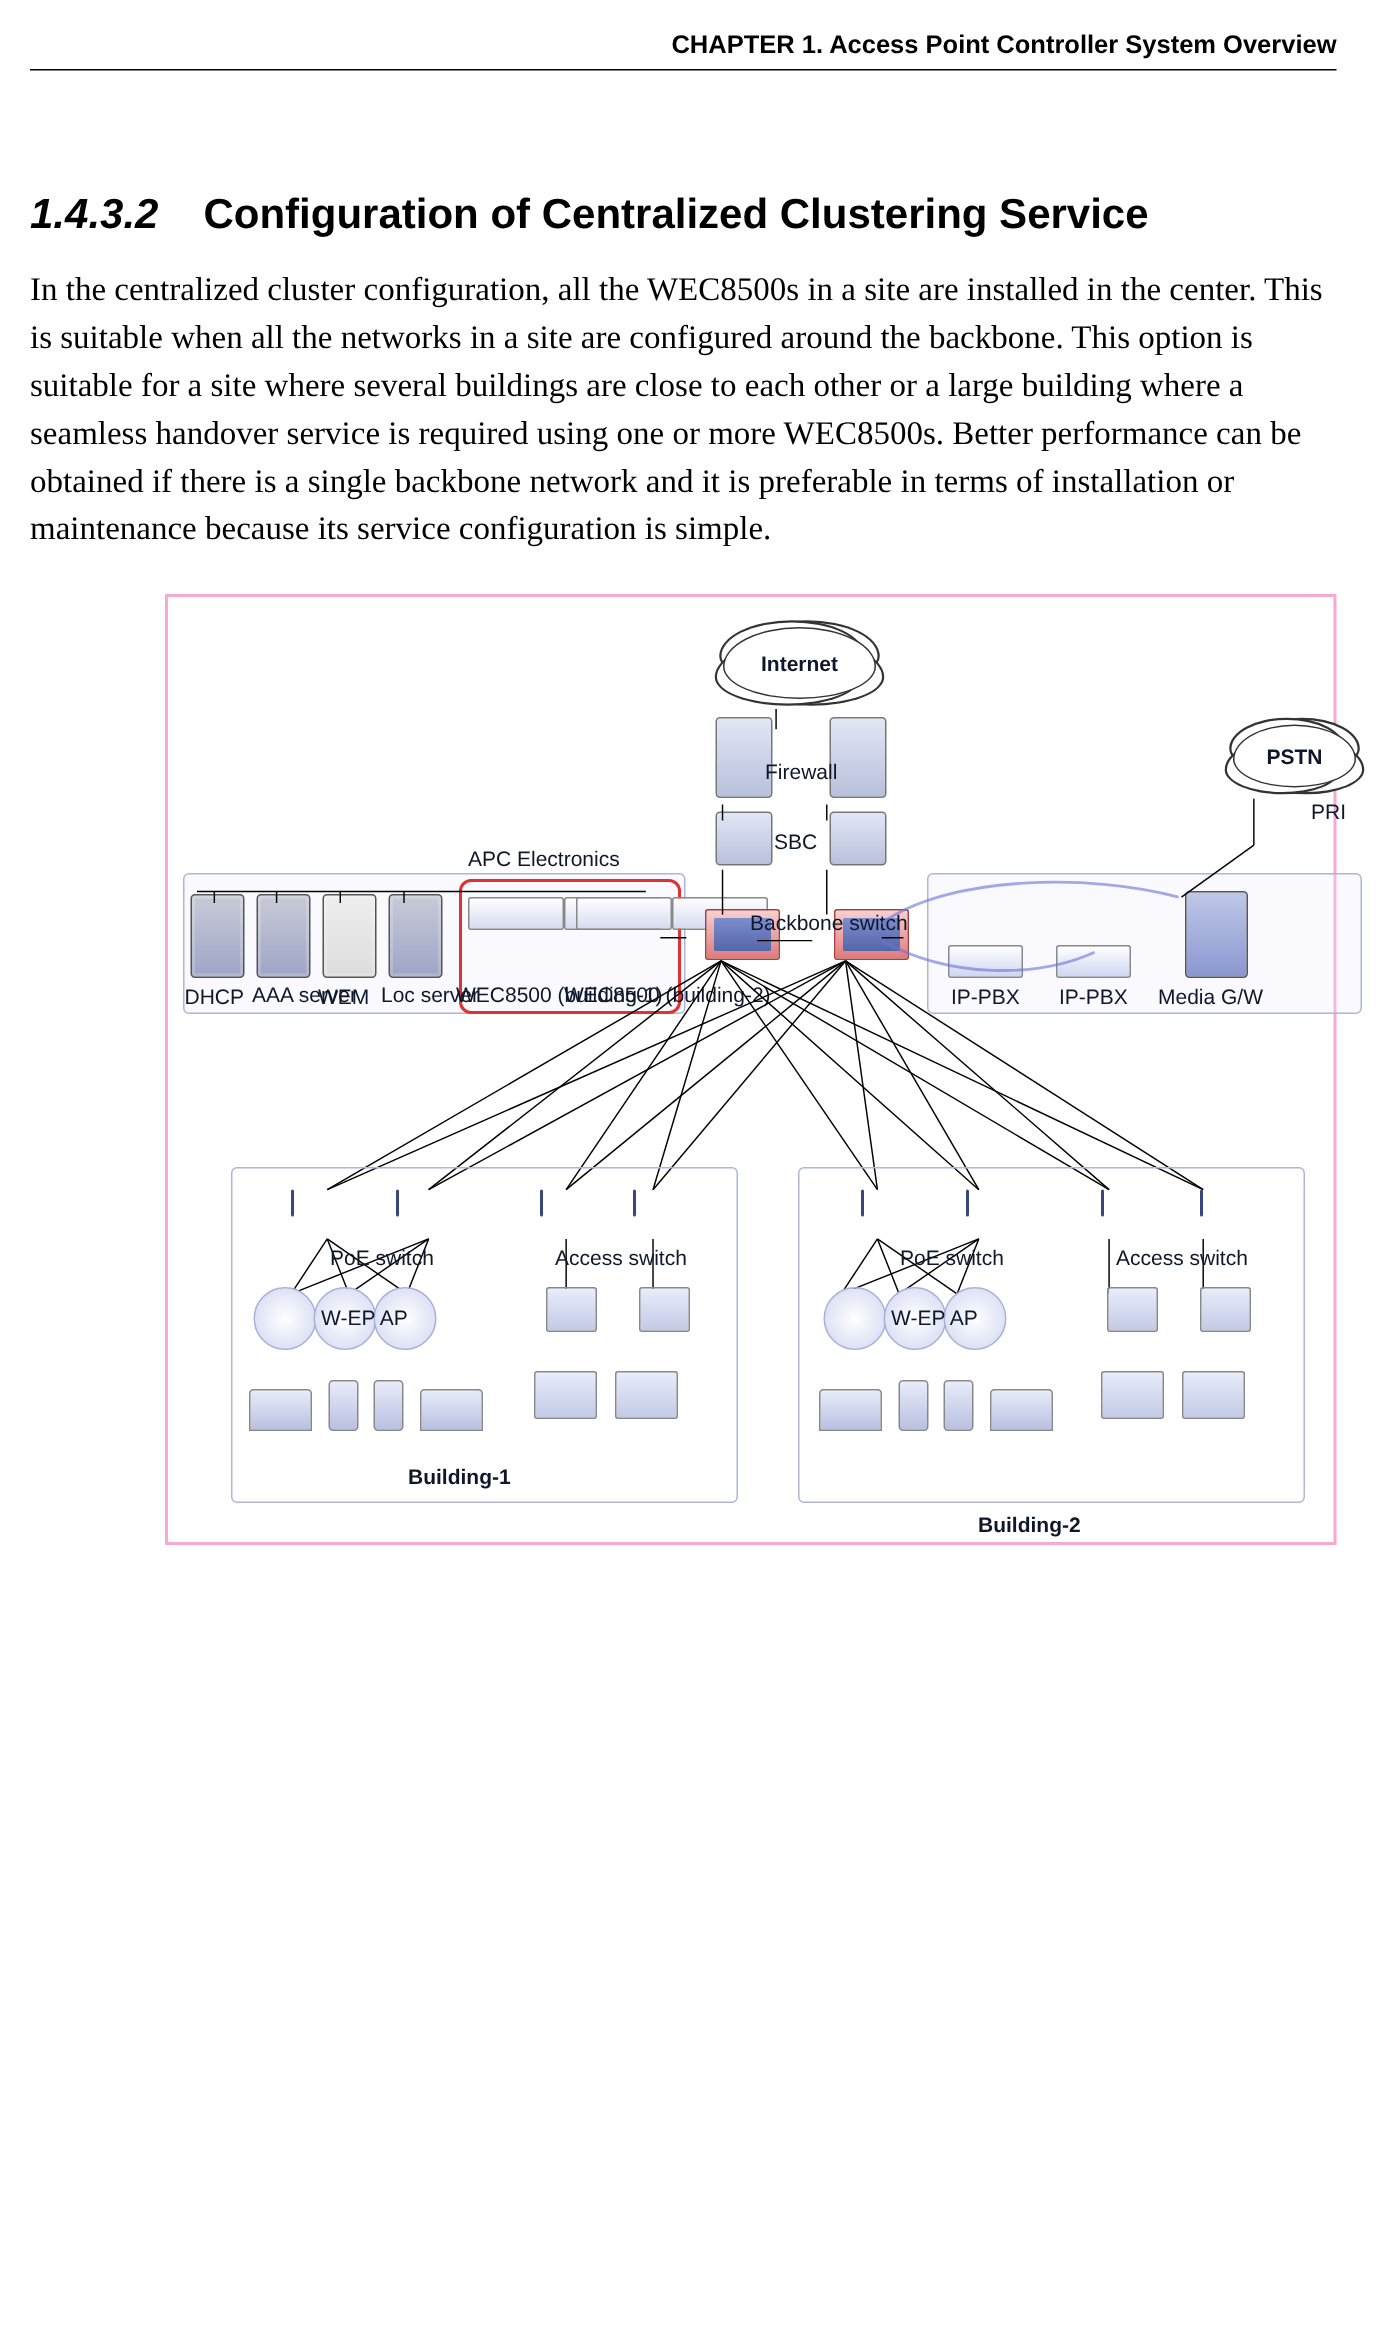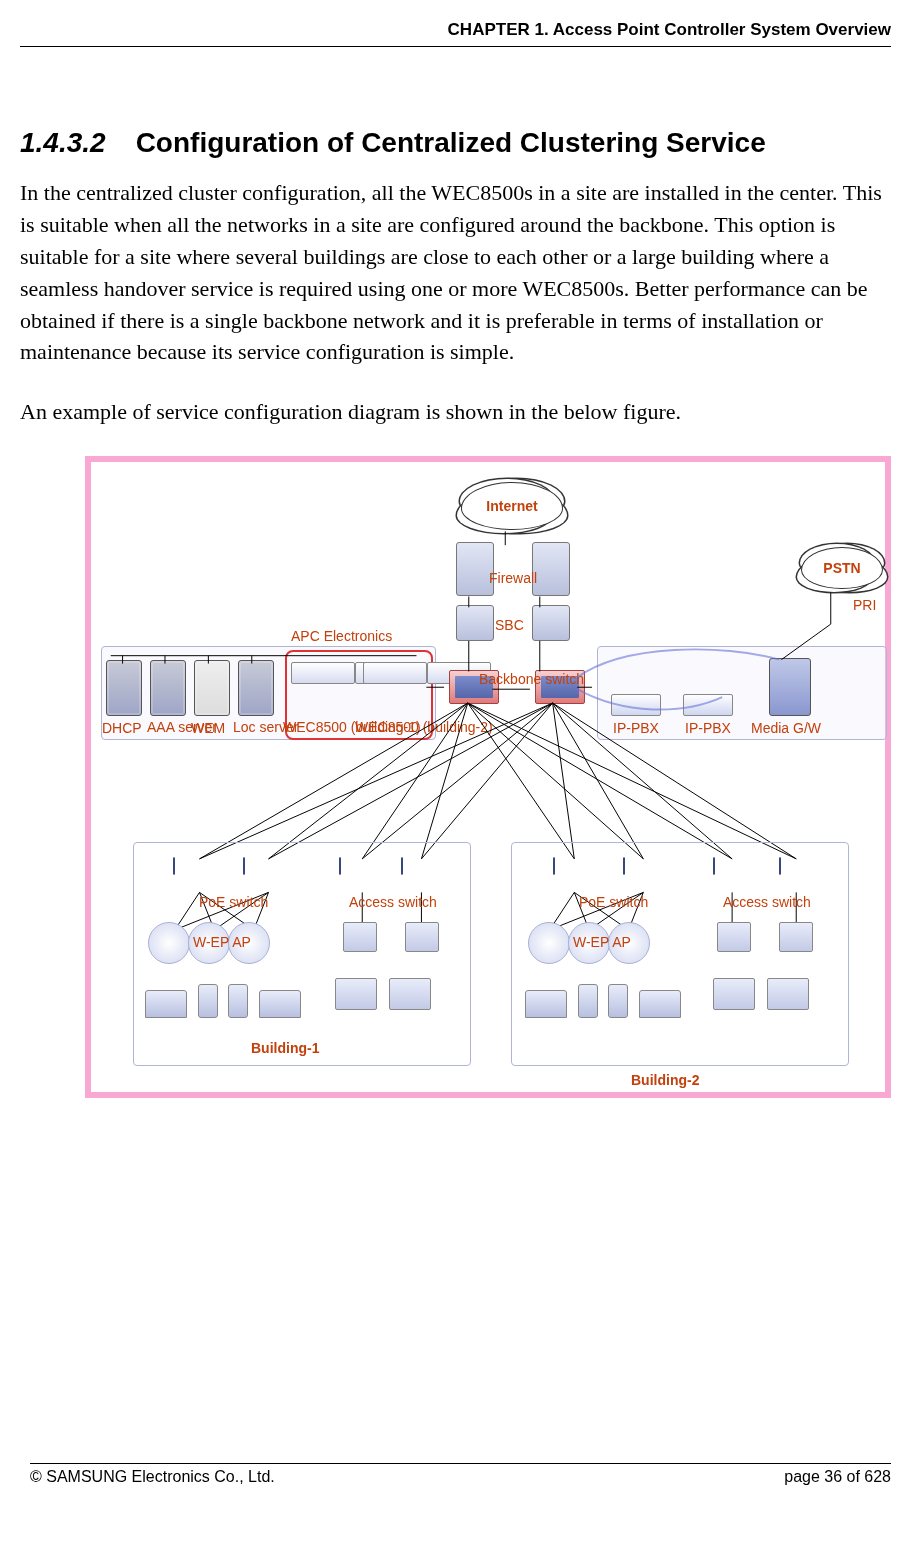--- a/index.html
+++ b/index.html
@@ -40,28 +40,28 @@
   .section-heading .num {
     margin-right: 30px;
     font-style: italic;
   }
   .body-text {
     font-size: 22px;
     line-height: 1.45;
     margin-bottom: 28px;
   }
   .figure-box {
-    margin-left: 65px;
+    margin-left: 90px;
     margin-right: 0;
-    border: 6px solid #f9a8d4;
+    border: 2px solid #f9a8d4;
     height: 630px;
     position: relative;
     font-family: Arial, Helvetica, sans-serif;
     font-size: 14px;
-    color: #c2410c;
+    color: #0f172a;
   }
   .figure-caption {
     margin-left: 65px;
     margin-top: 14px;
     font-family: Arial, Helvetica, sans-serif;
     font-weight: bold;
     font-size: 17px;
   }
   .footer {
     position: absolute;
@@ -255,21 +255,20 @@
 
 <div class="page">
   <div class="header-right">CHAPTER 1. Access Point Controller System Overview</div>
 
   <div class="section-block">
     <div class="section-heading">
       <span class="num">1.4.3.2</span><span>Configuration of Centralized Clustering Service</span>
     </div>
 
     <div class="body-text">In the centralized cluster configuration, all the WEC8500s in a site are installed in the center. This is suitable when all the networks in a site are configured around the backbone. This option is suitable for a site where several buildings are close to each other or a large building where a seamless handover service is required using one or more WEC8500s. Better performance can be obtained if there is a single backbone network and it is preferable in terms of installation or maintenance because its service configuration is simple.</div>
-    <div class="body-text">An example of service configuration diagram is shown in the below figure.</div>
 
     <div class="figure-box">
 
       <div class="cloud" style="left:370px; top:20px; width:100px; height:46px;">
         <span>Internet</span>
       </div>
 
       <div class="cloud" style="left:710px; top:85px; width:80px; height:40px;">
         <span>PSTN</span>
       </div>
@@ -464,17 +463,13 @@
         <span class="monitor"></span>
         <span class="monitor"></span>
       </div>
 
       <div class="label bold-center" style="left:540px; top:610px;">Building-2</div>
 
     </div>
 
   </div>
 
-  <div class="footer">
-    <span>© SAMSUNG Electronics Co., Ltd.</span>
-    <span>page 36 of 628</span>
-  </div>
 </div>
 
 </body></html>

